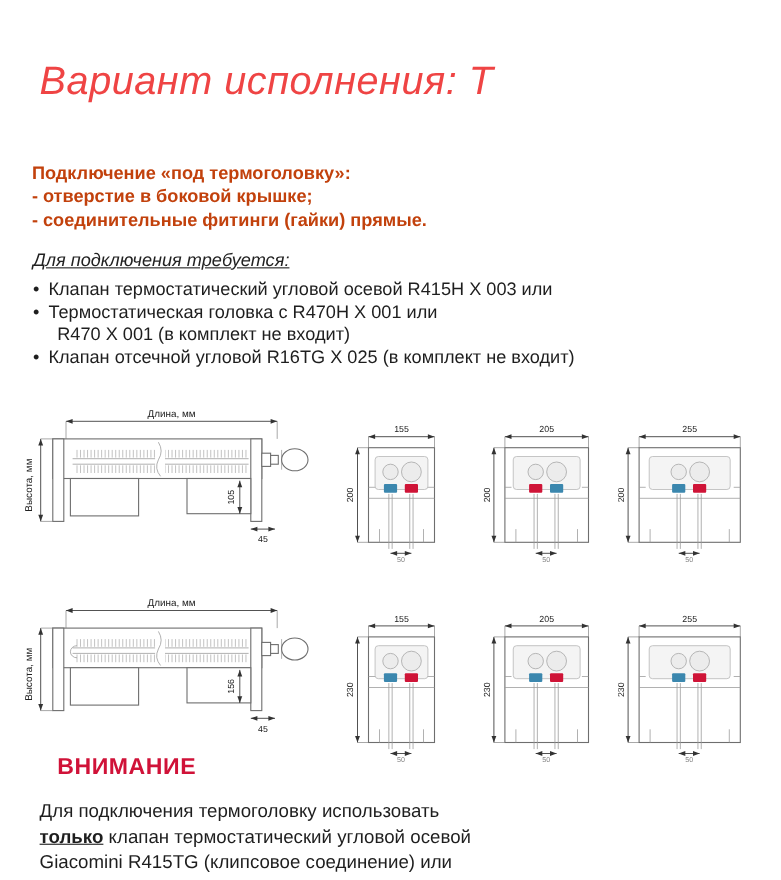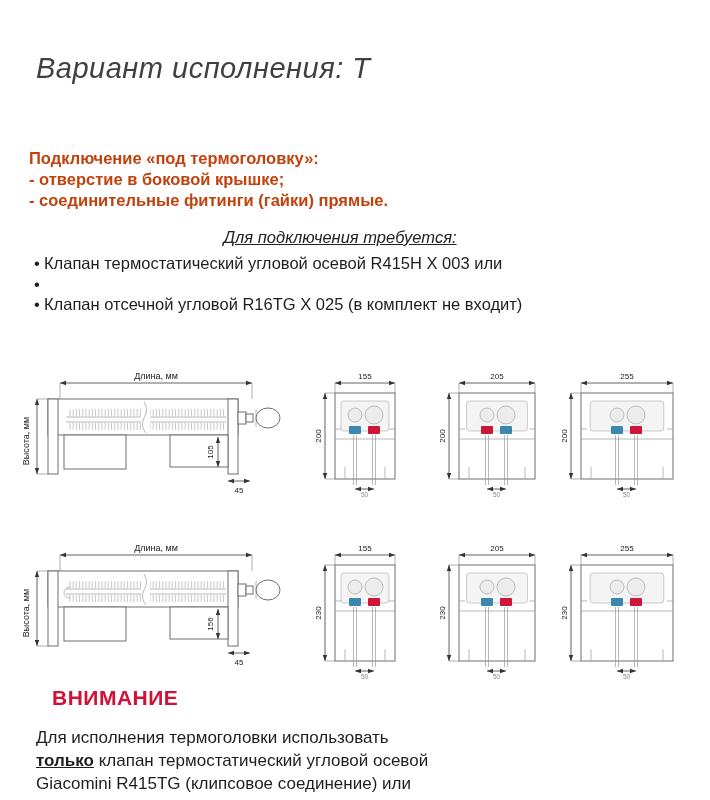--- a/index.html
+++ b/index.html
@@ -2,41 +2,41 @@
 <html><head>
 <meta charset="utf-8">
 <style>
   html,body{margin:0;padding:0;}
   body{
     width:710px;height:800px;position:relative;background:#ffffff;
     font-family:"Liberation Sans", sans-serif;color:#1c1c1c;overflow:hidden;
   }
   .page-title{
     position:absolute;left:36px;top:52px;margin:0;
-    font-size:29px;font-style:italic;font-weight:400;color:#404040;letter-spacing:0.5px;
+    font-size:36px;font-style:italic;font-weight:400;color:#ef4444;letter-spacing:0.5px;
   }
   .intro{
     position:absolute;left:29px;top:148px;margin:0;
     font-size:16.5px;font-weight:700;line-height:21px;color:#c2410c;
   }
-  .req{position:absolute;left:30px;top:228px;width:620px;text-align:center;}
+  .req{position:absolute;left:30px;top:228px;width:620px;}
   .req-h{
     margin:0 0 6px 0;font-size:16.5px;font-style:italic;font-weight:400;
     text-decoration:underline;color:#222;
   }
   .req-item{display:flex;font-size:16.5px;line-height:20.5px;color:#1e1e1e;}
   .req-item .blt{width:14px;flex:0 0 14px;}
   .req-lines .cont{padding-left:8px;}
   .req-lines .cont:empty{display:none;}
   .diagrams{position:absolute;left:0;top:0;width:706px;height:800px;pointer-events:none;}
   .drow{position:absolute;left:0;width:710px;height:145px;}
   .drow.r0{top:369px;}
   .drow.r1{top:541px;}
   .dside{position:absolute;left:20px;top:0;width:280px;height:140px;}
-  .dfront{position:absolute;top:0;width:130px;height:140px;}
+  .dfront{position:absolute;top:14px;width:130px;height:140px;}
   .dfront.f0{left:300px;}
   .dfront.f1{left:432px;}
   .dfront.f2{left:562px;}
   svg .body{fill:#ffffff;stroke:#6e6e6e;stroke-width:1;}
   svg .dim{stroke:#3a3a3a;stroke-width:0.8;fill:none;}
   svg .wit{stroke:#7a7a7a;stroke-width:0.6;fill:none;}
   svg .thin{stroke:#9a9a9a;stroke-width:0.7;fill:none;}
   svg .fin{stroke:#8f8f8f;stroke-width:0.5;}
   svg .panel{fill:#f4f4f4;stroke:#bdbdbd;stroke-width:0.8;}
   svg .valve{fill:#ececec;stroke:#adadad;stroke-width:0.8;}
@@ -63,20 +63,24 @@
 <div class="req">
   <h3 class="req-h">Для подключения требуется:</h3>
   <div class="req-item">
     <span class="blt">•</span>
     <div class="req-lines">
       <div>Клапан термостатический угловой осевой R415H X 003 или</div>
     </div>
   </div>
   <div class="req-item">
     <span class="blt">•</span>
+    <div class="req-lines">
+      <div>Термостатическая головка с R470H X 001 или</div>
+      <div class="cont">R470 X 001 (в комплект не входит)</div>
+    </div>
   </div>
   <div class="req-item">
     <span class="blt">•</span>
     <div class="req-lines">
       <div>Клапан отсечной угловой R16TG X 025 (в комплект не входит)</div>
 
     </div>
   </div>
 </div>
 
@@ -548,17 +552,17 @@
           <polygon points="55,130 61,127.8 61,132.2" fill="#333"></polygon>
           <polygon points="74,130 68,127.8 68,132.2" fill="#333"></polygon>
     <text x="64.5" y="138" class="dxs">50</text>
   </svg></div>
   </div>
 </div>
 
 <div class="attention">
   <h2 class="attn-title" id="attn-title" style="color: rgb(208, 18, 56);">ВНИМАНИЕ</h2>
   <p class="attn-text">
-    <span>Для исполнения термоголовки использовать</span><br>
+    <span>Для подключения термоголовку использовать</span><br>
     <strong class="u">только</strong><span> клапан термостатический угловой осевой</span><br>
     <span>Giacomini R415TG (клипсовое соединение) или</span><br>
   </p>
 </div>
 
 </body></html>

